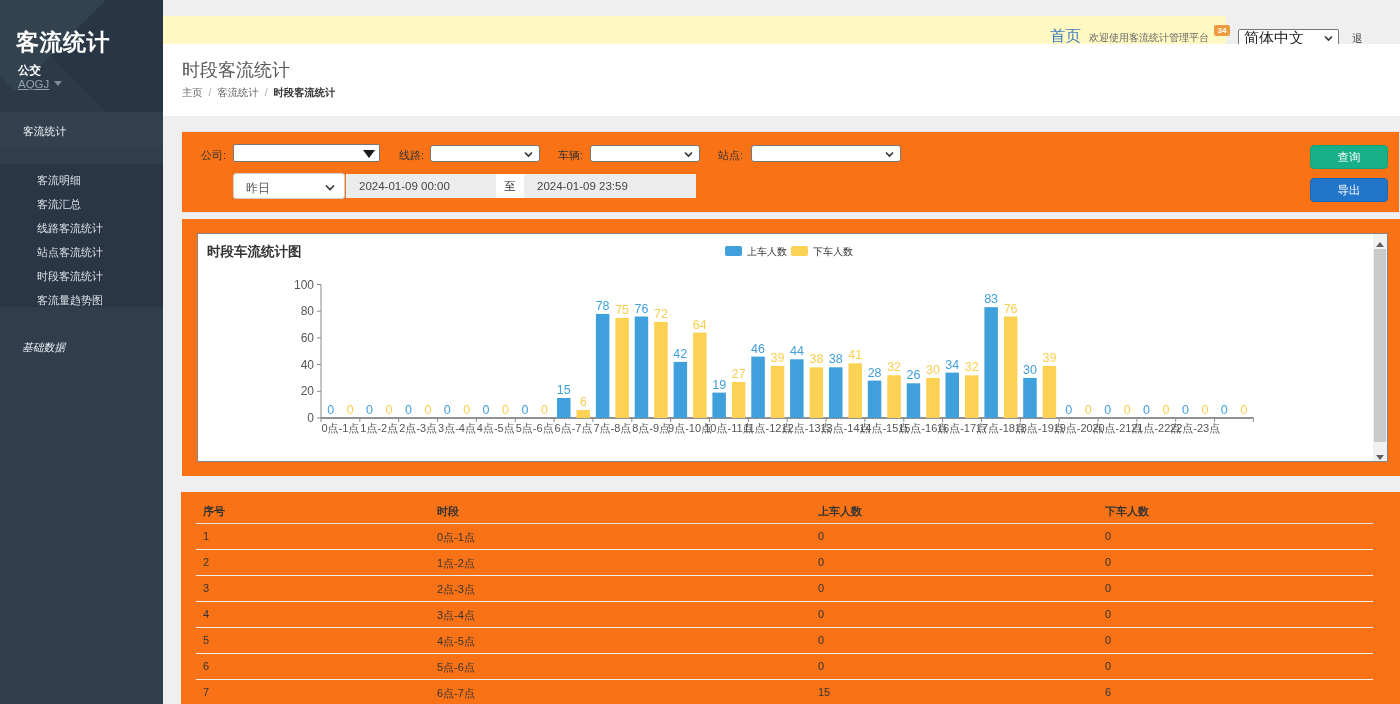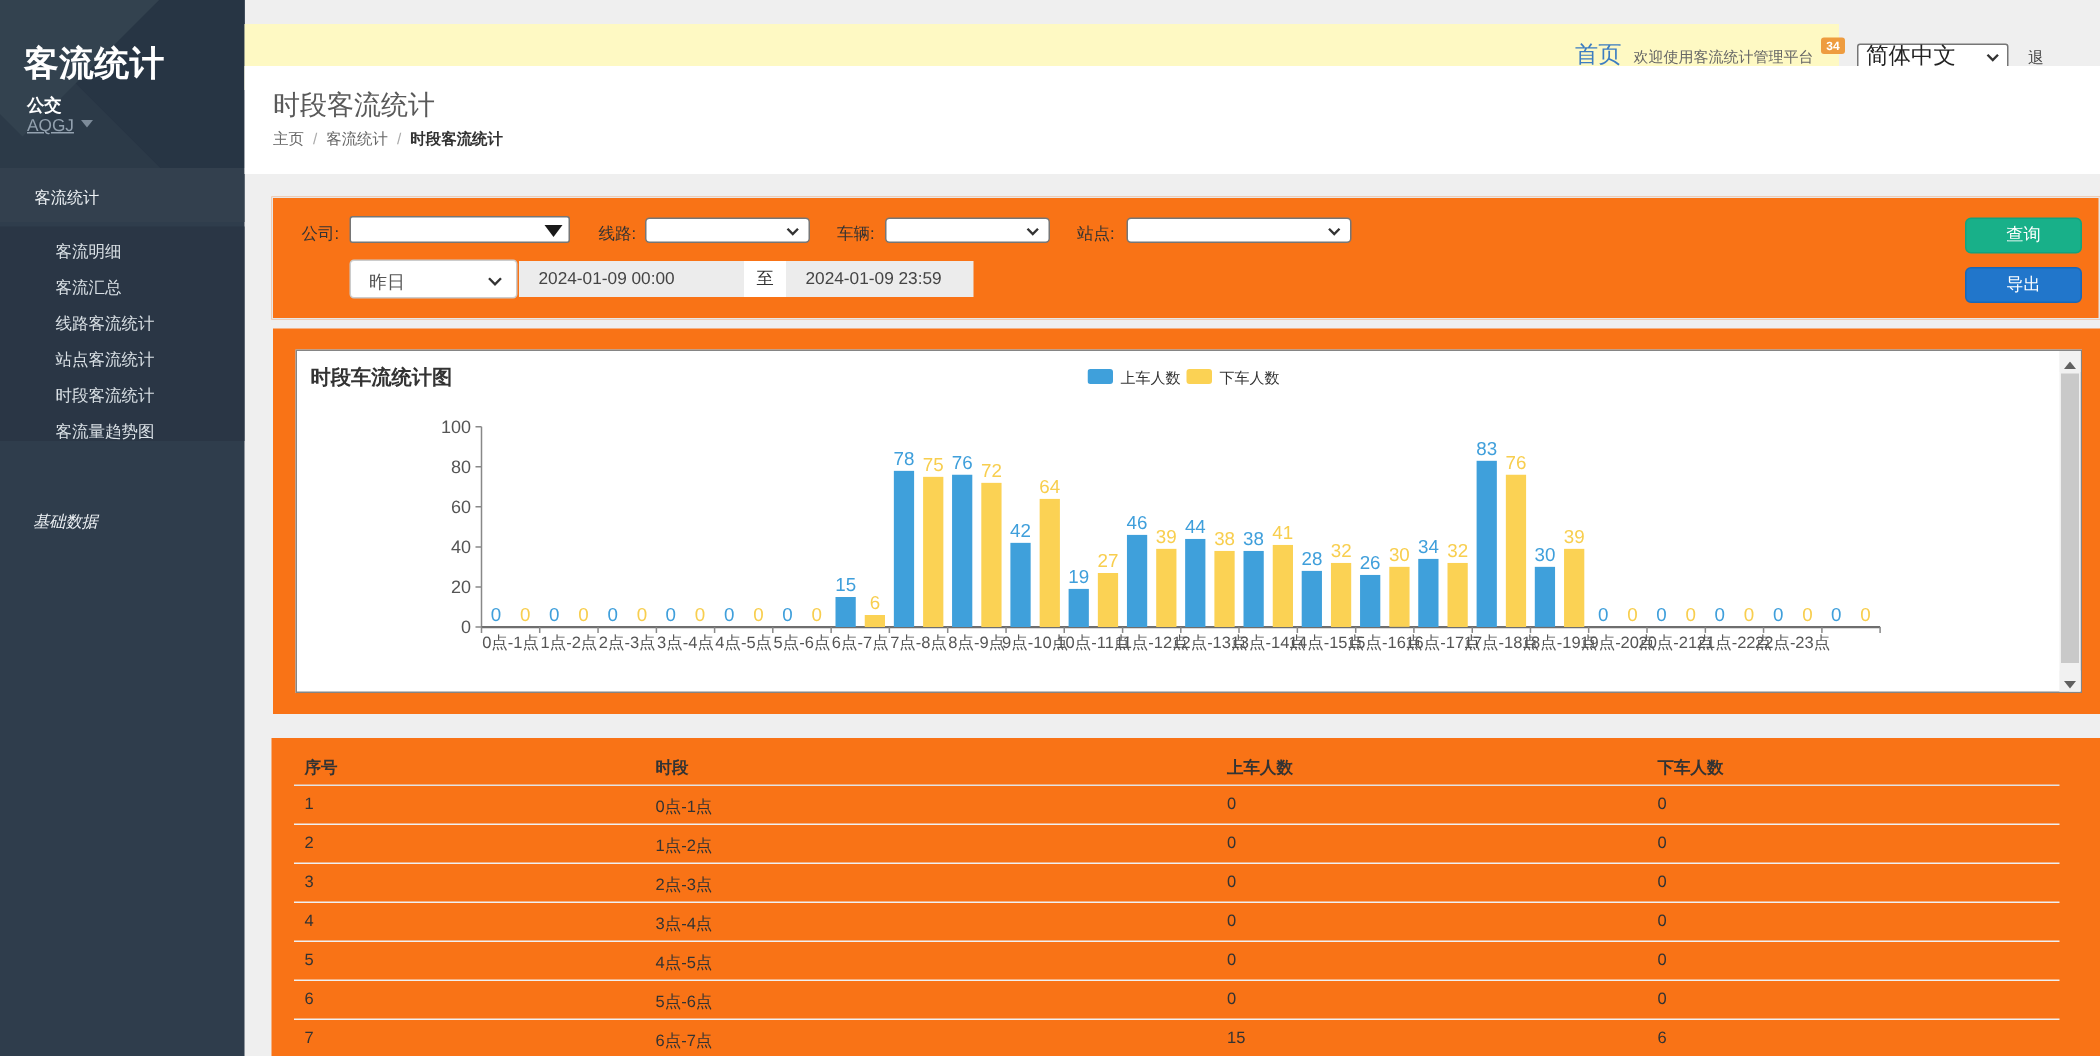--- a/index.html
+++ b/index.html
@@ -56,21 +56,21 @@
   <div id="logo">
       <div class="tri1"></div>
       <div class="tri2"></div>
     <h1>客流统计</h1>
       <div class="sub">公交</div>
       <div class="aqgj">AQGJ<span class="caret"></span></div>
   </div>
   <div class="mitem" style="top:112px;height:36px;background:#33404e;">
       <span style="position:absolute;left:23px;top:13px;">客流统计</span>
     </div>
-  <div class="msub" style="top:151px;height:143px;text-align:center;">
+  <div class="msub" style="top:164px;height:143px;text-align:center;">
     <div style="top:8.5px;">客流明细</div>
     <div style="top:32.5px;">客流汇总</div>
     <div style="top:56.5px;">线路客流统计</div>
     <div style="top:80.5px;">站点客流统计</div>
     <div style="top:104.5px;">时段客流统计</div>
     <div style="top:128.5px;">客流量趋势图</div>
   </div>
   <div class="mitem" style="top:327px;height:36px;font-style:italic;">
       <span style="position:absolute;left:22px;top:14px;">基础数据</span>
     </div>
@@ -114,21 +114,21 @@
   </div>
   <span class="flabel" style="left:19px;top:48px;margin-left:32px;">日期:</span>
   <div class="sel" style="left:51px;top:41px;width:112px;height:26px;border:1px solid #ccc;border-radius:3px;">
      <span style="position:absolute;left:12px;top:6px;font-size:12px;color:#555;">昨日</span>
      <svg class="chev" style="right:9px;top:9px;" width="10" height="9" viewBox="0 0 10 9">
         <path d="M1 2.5 L5 6.5 L9 2.5" fill="none" stroke="#333" stroke-width="1.6"></path>
       </svg>
   </div>
   <div class="abs" style="left:164px;top:42px;width:150px;height:24px;background:#ececec;font-size:11.5px;color:#444;line-height:24px;padding-left:13px;">2024-01-09 00:00</div>
   <div class="abs" style="left:314px;top:42px;width:28px;height:24px;background:#fff;font-size:11.5px;color:#333;line-height:24px;text-align:center;">至</div>
-  <div class="abs" style="left:342px;top:42px;width:125px;height:24px;background:#ececec;font-size:11.5px;color:#444;line-height:24px;padding-left:13px;">2024-01-09 23:59</div>
+  <div class="abs" style="left:342px;top:42px;width:172px;height:24px;background:#ececec;font-size:11.5px;color:#444;line-height:24px;padding-left:13px;">2024-01-09 23:59</div>
   <div class="btn" style="left:1128px;top:13px;background:#18b089;border:1px solid #12a37e;line-height:22px;">查询</div>
   <div class="btn" style="left:1128px;top:46px;background:#2176cb;border:1px solid #1a67b6;line-height:22px;">导出</div>
 </div>
 <div class="panel" id="cpanel">
   <div id="cbox">
     <div id="ctitle">时段车流统计图</div>
     <svg class="abs" style="left:527px;top:11px;" width="135" height="12">
       <rect x="0" y="1" width="17" height="10" rx="2" fill="#3FA0DB"></rect>
         <text x="22" y="10" font-size="10" fill="#333">上车人数</text>
       <rect x="66" y="1" width="17" height="10" rx="2" fill="#FBD254"></rect>

